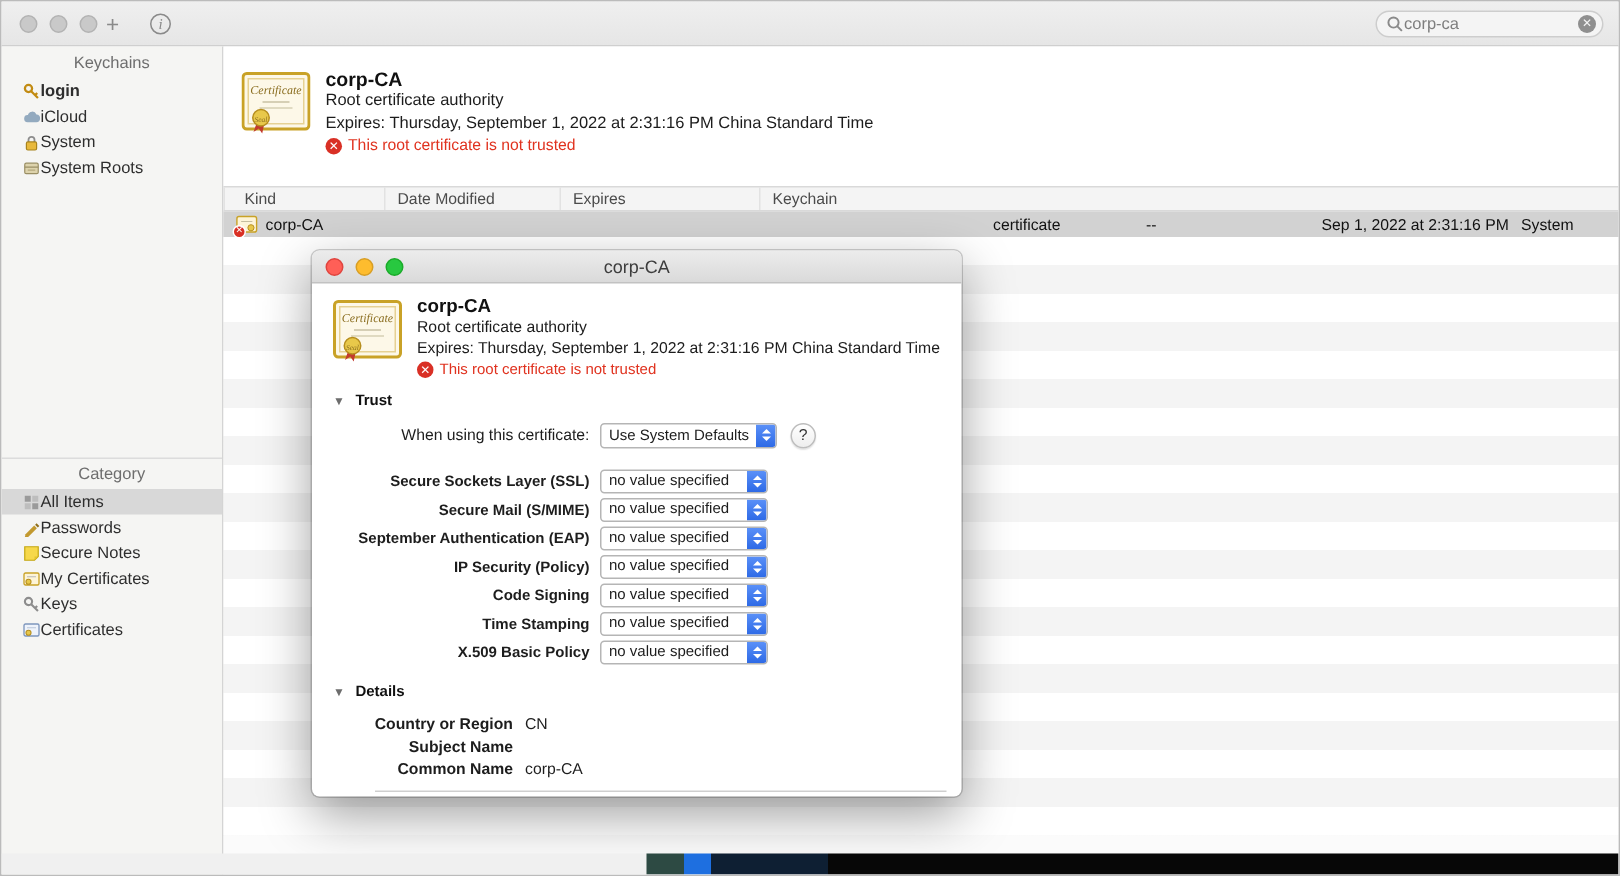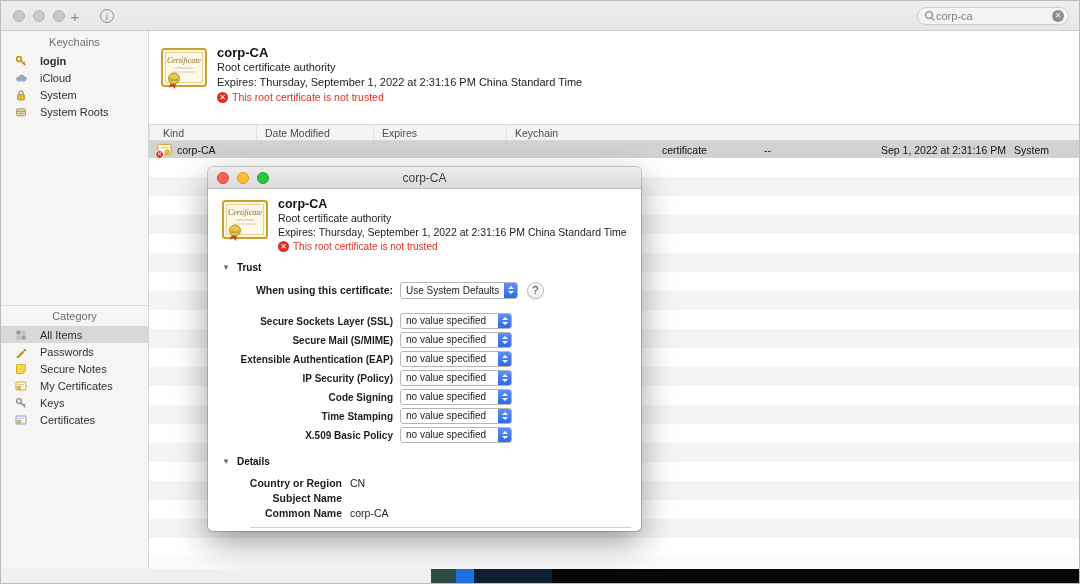--- a/index.html
+++ b/index.html
@@ -14,21 +14,21 @@
   .tb-add { left:62px; }
   .tb-info { left:94px; }
   .tb-info .info-circle { width:14px; height:14px; border:1.4px solid #8a8a8a; border-radius:50%; font-size:10px; font-style:italic; font-family:"Liberation Serif",serif; display:flex; align-items:center; justify-content:center; }
   .search-field { position:absolute; right:10px; top:6px; width:152px; height:18px; background:#f4f4f4; border:1px solid #cdcdcd; border-radius:9px; display:flex; align-items:center; padding:0 4px 0 6px; }
   .search-field input { flex:1; border:none; outline:none; background:transparent; font-size:11px; color:#7e7e7e; min-width:0; font-family:"Liberation Sans",sans-serif; }
   .search-clear { width:12px; height:12px; border-radius:50%; background:#8f8f8f; color:#f4f4f4; font-size:8px; line-height:12px; text-align:center; flex:0 0 auto; }
 
   
   .sidebar { position:absolute; top:30px; left:0; width:148px; bottom:0; background:#f5f5f3; border-right:1px solid #d4d4d4; display:flex; flex-direction:column; }
   .side-header { text-align:center; font-size:11px; color:#6e6e6e; padding:5px 0 4px; }
-  .side-item { height:17px; display:flex; align-items:center; gap:13px; padding-left:14px; font-size:11px; color:#2e2e2e; white-space:nowrap; }
+  .side-item { height:17px; display:flex; align-items:center; gap:0; padding-left:14px; font-size:11px; color:#2e2e2e; white-space:nowrap; }
   .side-item.bold { font-weight:bold; }
   .side-item.selected { background:#d8d8d8; }
   .icon12 { width:12px; height:12px; flex:0 0 auto; }
   .cat-header { margin-top:185px; border-top:1px solid #dcdcdc; text-align:center; font-size:11px; color:#6e6e6e; padding:4px 0 4px; }
 
   
   .main { position:absolute; top:30px; left:148px; right:0; bottom:0; display:flex; flex-direction:column; }
   .banner { height:93px; background:#fff; display:flex; gap:10px; padding:14px 0 0 12px; }
   .banner-text { display:flex; flex-direction:column; gap:1px; }
   .b-title { font-size:13px; font-weight:bold; color:#111; }
@@ -59,21 +59,21 @@
   .dl-green { background:#28c840; border:1px solid #1aab29; }
   .d-body { height:342px; overflow:hidden; }
   .d-banner { display:flex; gap:10px; padding:8px 14px 0 14px; }
   .d-banner .b-title { font-size:12.5px; }
   .d-banner .b-sub, .d-banner .b-exp { font-size:10.5px; line-height:13px; }
   .d-banner .b-warn { font-size:10px; }
   .sec-header { display:flex; align-items:center; gap:7px; padding-left:14px; margin-top:10px; }
   .disclosure { font-size:8px; color:#6d6d6d; }
   .sec-label { font-size:10px; font-weight:bold; color:#111; }
   .form-row { display:flex; align-items:center; margin:0 0 3px 0; height:16px; }
-  .f-label { width:185px; text-align:right; font-size:10.5px; color:#1d1d1d; padding-right:0; white-space:nowrap;font-weight:bold; }
+  .f-label { width:185px; text-align:right; font-size:10.5px; color:#1d1d1d; padding-right:0; white-space:nowrap; }
   .f-label.bold { font-weight:bold; font-size:10px; }
   .popup { display:inline-flex; align-items:stretch; height:16px; border:1px solid #b5b5b5; border-radius:3px; background:#fff; overflow:hidden; margin-left:7px; }
   .popup .ptxt { padding:0 5px; font-size:10px; line-height:14px; color:#1c1c1c; white-space:nowrap; flex:1; }
   .popup .stepper { width:13px; background:linear-gradient(#5a90f8,#2e6ae6); display:flex; flex-direction:column; align-items:center; justify-content:center; gap:2px; }
   .tri-up { width:0; height:0; border-left:3px solid transparent; border-right:3px solid transparent; border-bottom:3.5px solid #fff; }
   .tri-down { width:0; height:0; border-left:3px solid transparent; border-right:3px solid transparent; border-top:3.5px solid #fff; }
   .popup.wide { width:118px; height:17px; }
   .popup.narrow { width:112px; }
   .help-btn { width:17px; height:17px; border-radius:50%; border:1px solid #bdbdbd; background:linear-gradient(#ffffff,#eeeeee); box-shadow:0 1px 1px rgba(0,0,0,.12); font-size:10.5px; color:#333; display:flex; align-items:center; justify-content:center; margin-left:9px; }
   .when-row { margin-top:8px; margin-bottom:14px; height:18px; }
@@ -318,21 +318,21 @@
         <div class="f-label bold">Secure Mail (S/MIME)</div>
         <div class="popup narrow">
           <span class="ptxt">no value specified</span>
           <span class="stepper">
               <span class="tri-up"></span>
               <span class="tri-down"></span>
             </span>
         </div>
       </div>
       <div class="form-row">
-        <div class="f-label bold">Extensible Authentication (EAP)</div>
+        <div class="f-label bold">September Authentication (EAP)</div>
         <div class="popup narrow">
           <span class="ptxt">no value specified</span>
           <span class="stepper">
               <span class="tri-up"></span>
               <span class="tri-down"></span>
             </span>
         </div>
       </div>
       <div class="form-row">
         <div class="f-label bold">IP Security (Policy)</div>

